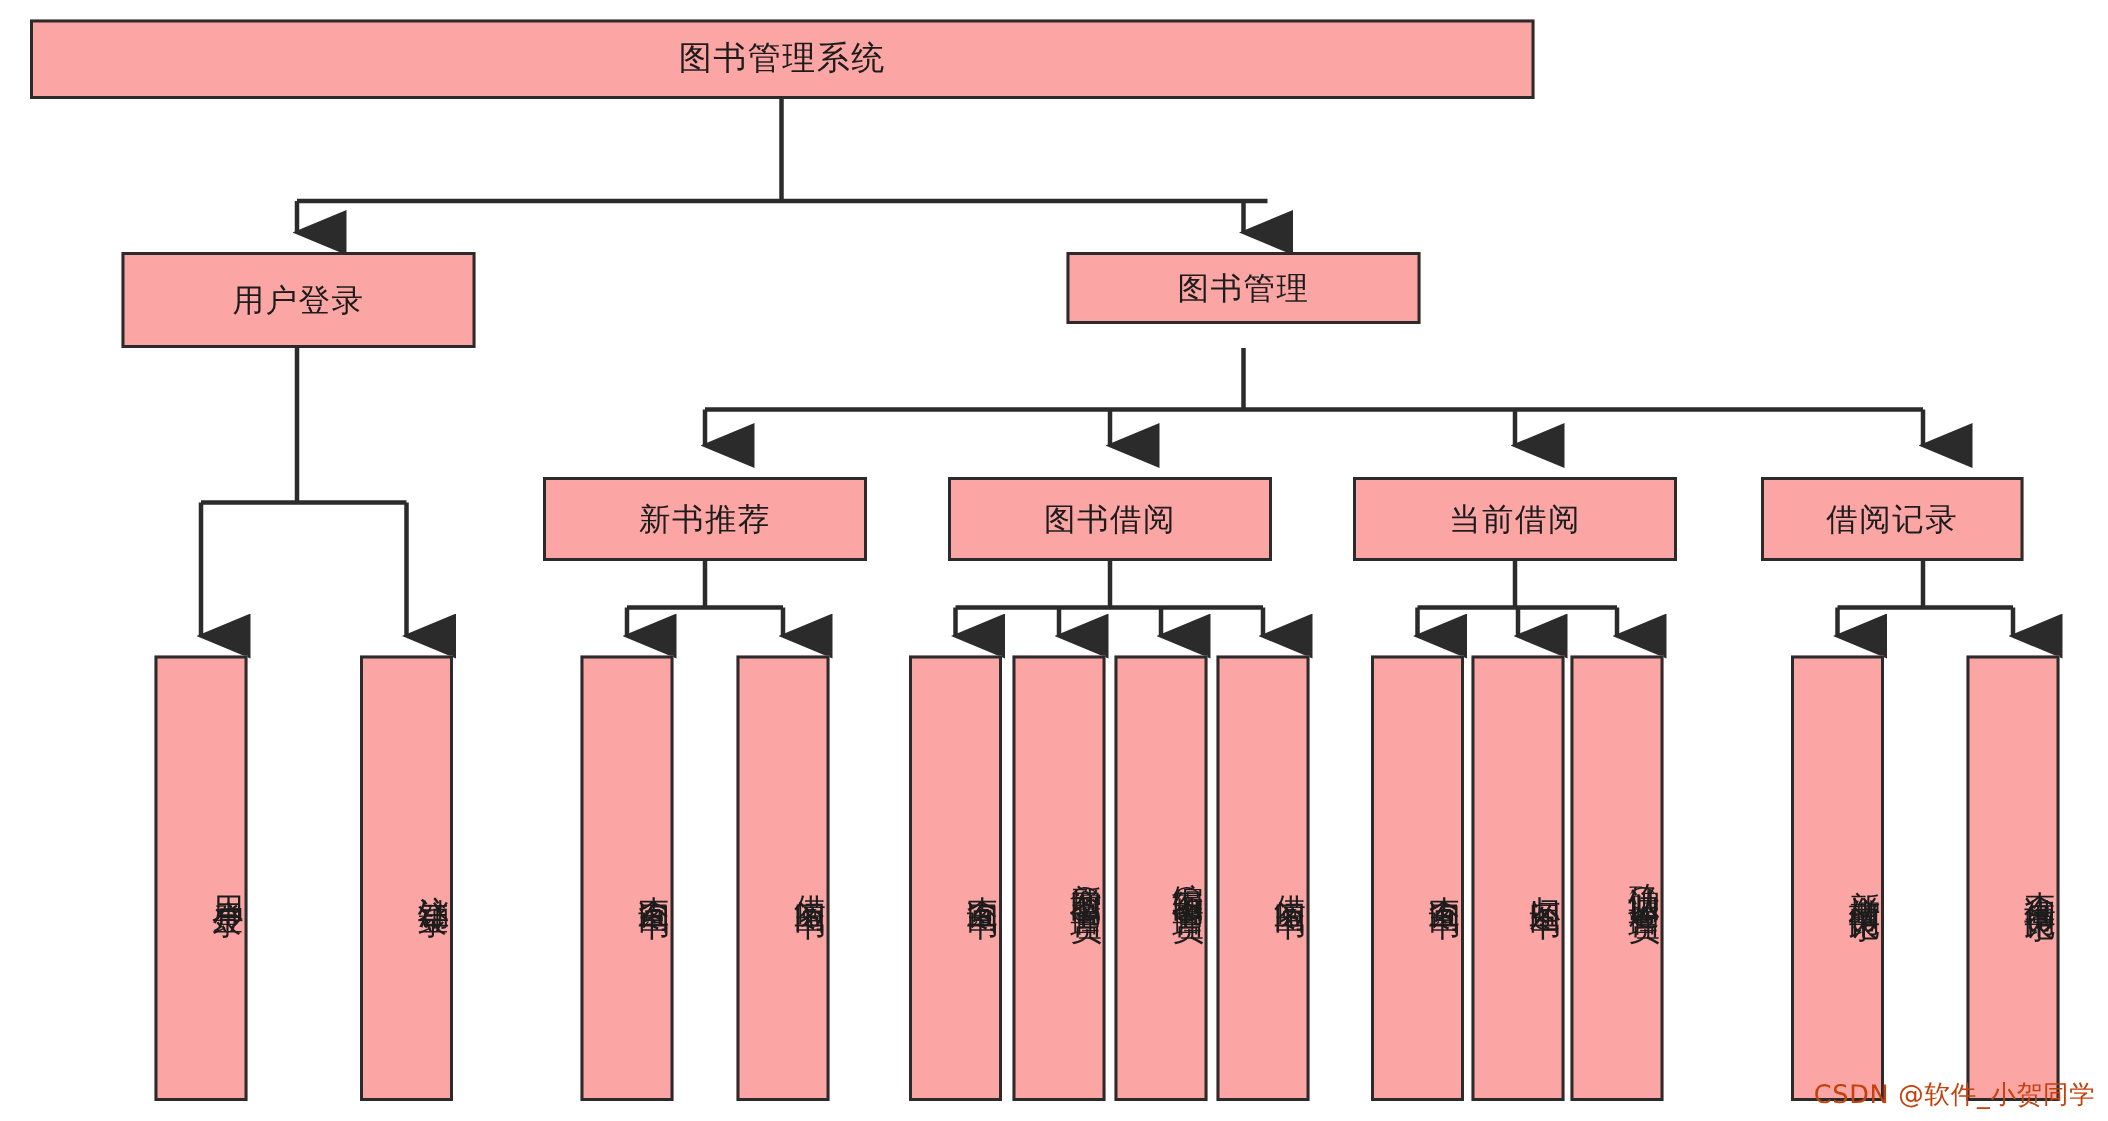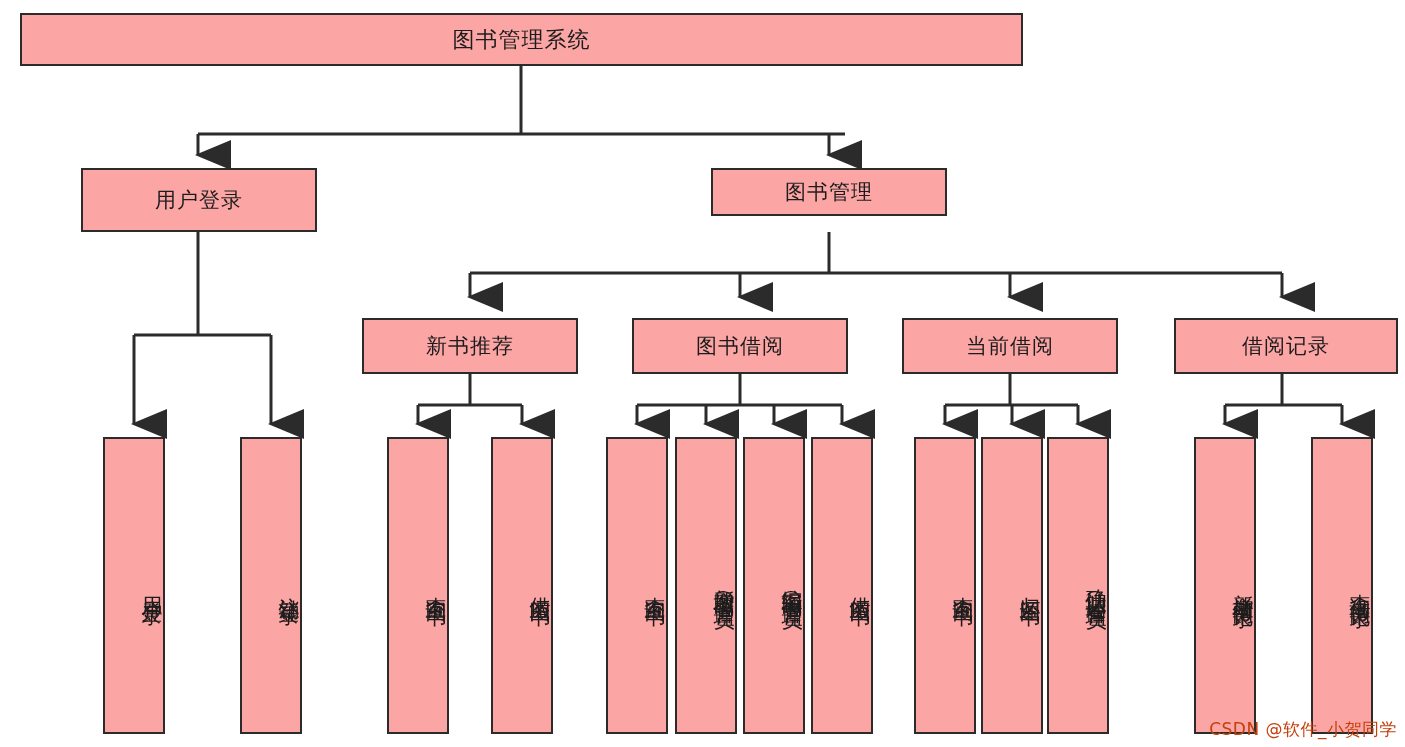--- a/index.html
+++ b/index.html
@@ -140,21 +140,21 @@
 
   <div class="node" style="left:362px; top:318px; width:216px; height:56px;">
     <span class="node-label">新书推荐</span>
   </div>
   <div class="node" style="left:632px; top:318px; width:216px; height:56px;">
     <span class="node-label">图书借阅</span>
   </div>
   <div class="node" style="left:902px; top:318px; width:216px; height:56px;">
     <span class="node-label">当前借阅</span>
   </div>
-  <div class="node" style="left:1174px; top:318px; width:224px; height:56px;">
+  <div class="node" style="left:1174px; top:318px; width:175px; height:56px;">
     <span class="node-label">借阅记录</span>
   </div>
 
   <div class="node leaf" style="left:103px; top:437px; width:62px; height:297px;">
     <span class="node-label">用户登录</span>
   </div>
   <div class="node leaf" style="left:240px; top:437px; width:62px; height:297px;">
     <span class="node-label">注销登录</span>
   </div>
 

